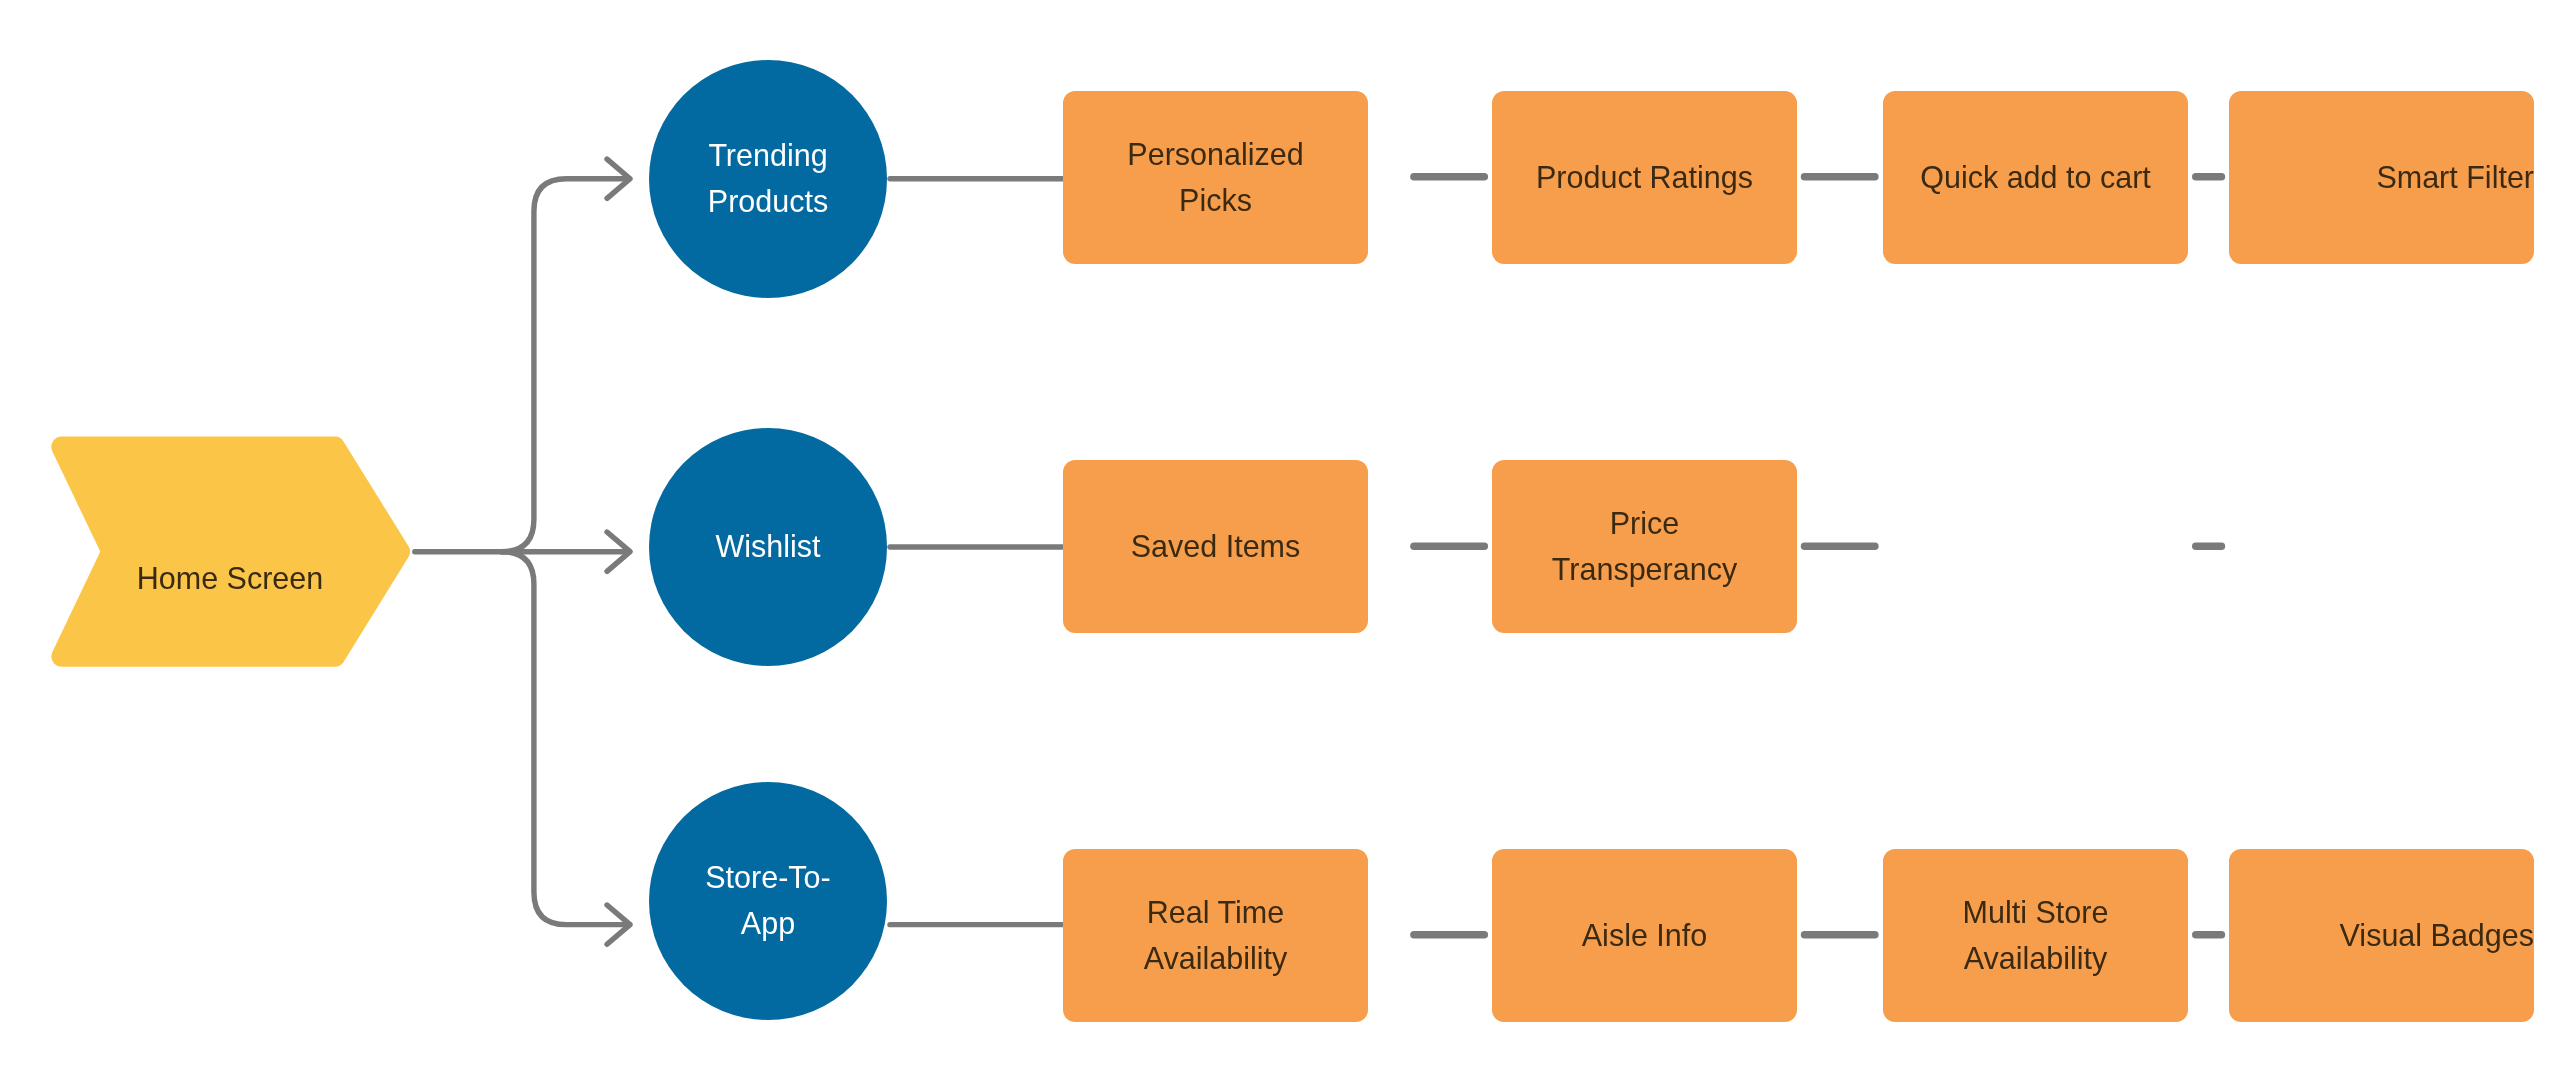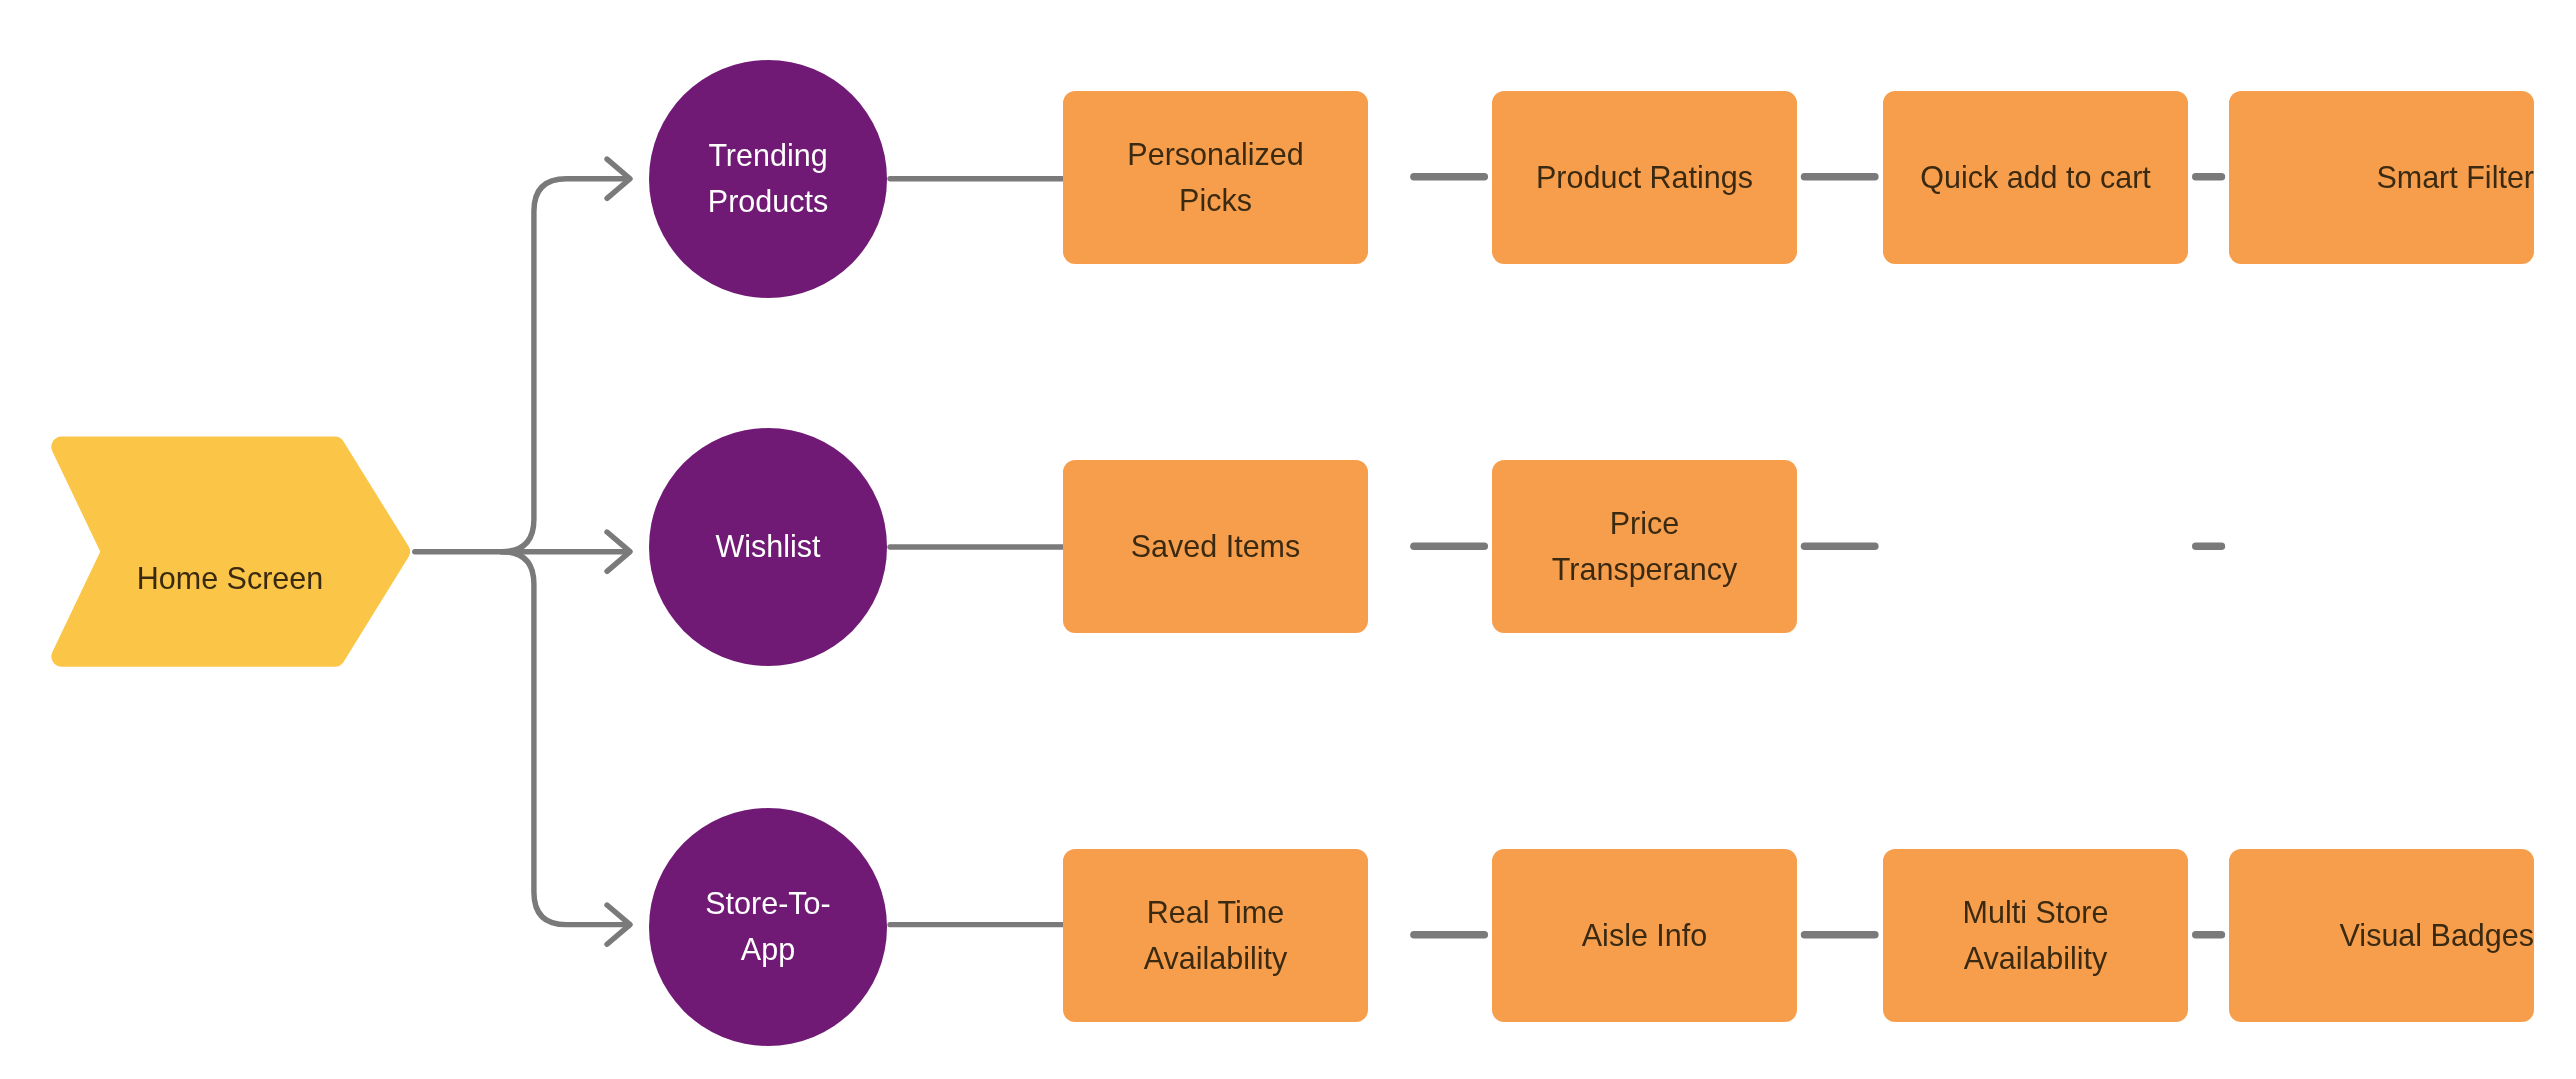--- a/index.html
+++ b/index.html
@@ -36,27 +36,27 @@
   .node .label { display: inline-block; }
   .chevron-label {
     left: 49px; top: 437px;
     width: 362px; height: 284px;
     color: #3B2A12;
   }
   .hub {
     width: 238px; height: 238px;
     left: 649px;
     border-radius: 50%;
-    background: #701a75;
+    background: #0369a1;
     color: #ffffff;
   }
   .hub .label { max-width: 149px; }
   .hub-1 { top: 60px; }
   .hub-2 { top: 428px; }
-  .hub-3 { top: 808px; }
+  .hub-3 { top: 782px; }
   .step {
     width: 305px; height: 173px;
     border-radius: 12.2px;
     background: #F79E4D;
     color: #3B2A12;
   }
   .step .label { max-width: 240px; }
   .row-1 { top: 91px; }
   .row-2 { top: 460px; }
   .row-3 { top: 849px; }

